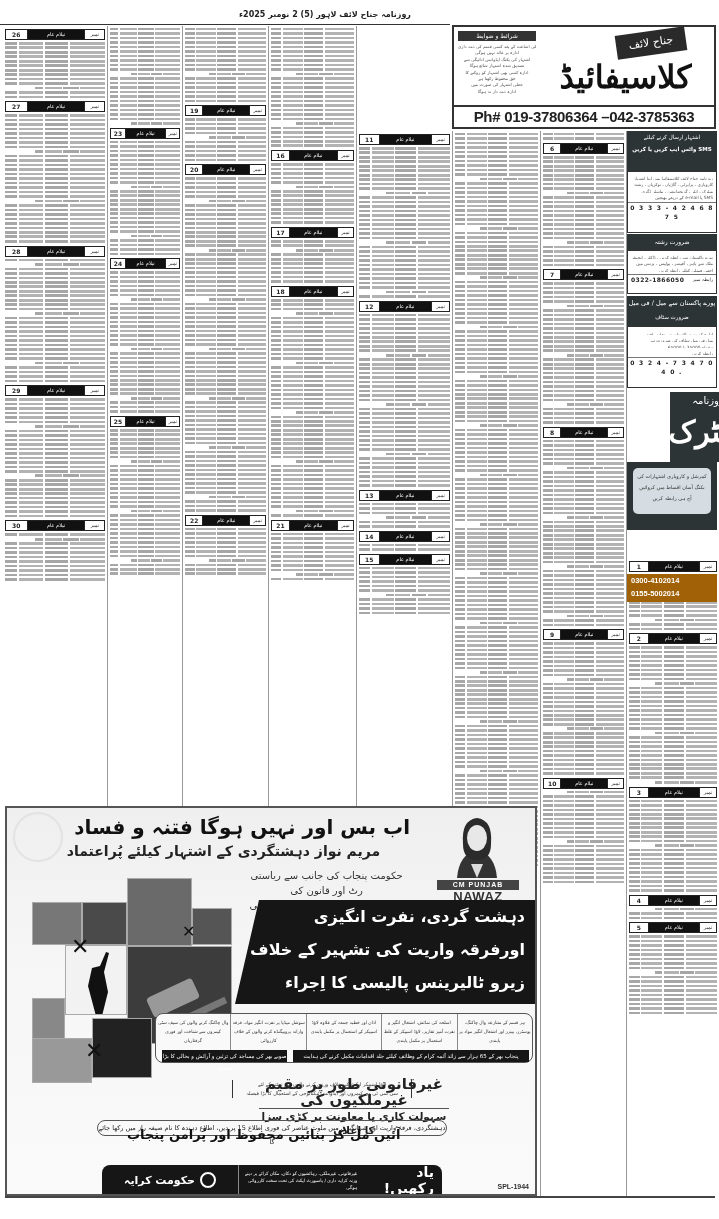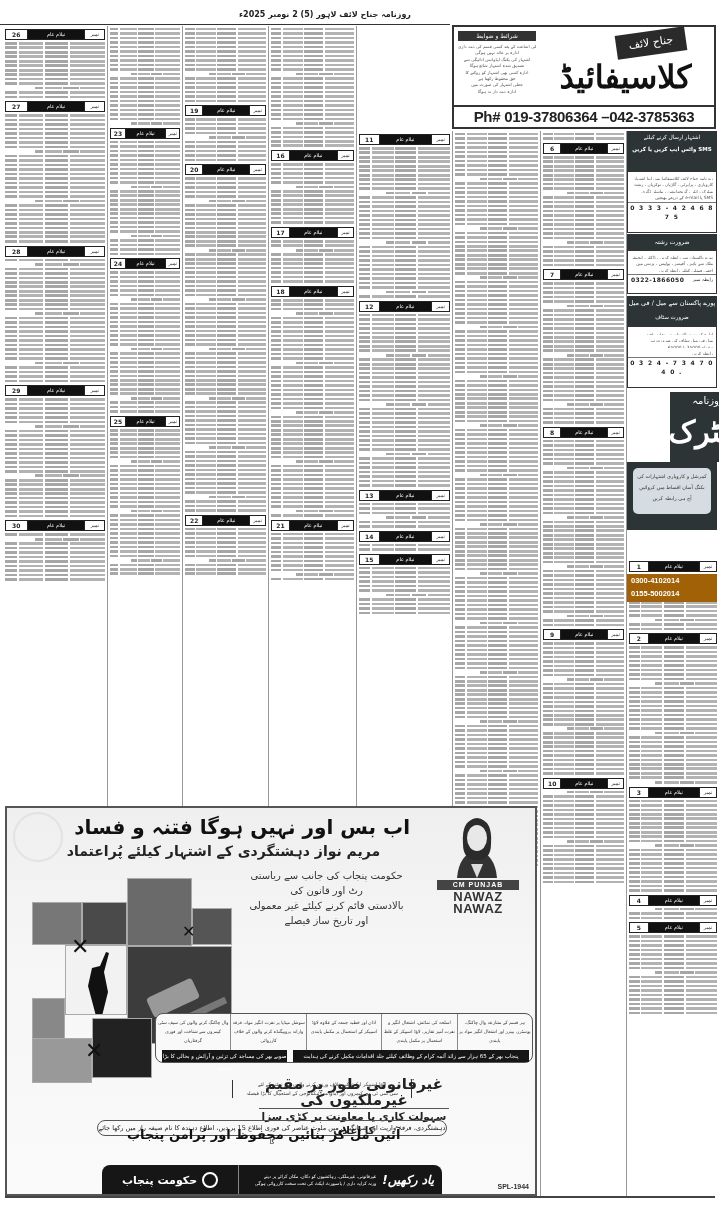--- a/index.html
+++ b/index.html
@@ -58,21 +58,21 @@
   .points .pt:last-child { border-left: none; }
   .bar1 { position: absolute; height: 12px; background: #161616; color: #fff; font-size: 5.5px; line-height: 12px; text-align: center; direction: rtl; }
   .illegal { position: absolute; left: 250px; top: 268px; width: 190px; text-align: center; direction: rtl; }
   .illegal .a { font-size: 15px; font-weight: bold; line-height: 16px; border-bottom: 1px solid #555; }
   .illegal .b { font-size: 10.5px; font-weight: bold; line-height: 14px; }
   .cctv { position: absolute; left: 225px; top: 272px; width: 180px; font-size: 5px; color: #333; line-height: 9px; direction: rtl; text-align: center; border-left: 1.5px solid #333; border-right: 1.5px solid #333; }
   .info-oval { position: absolute; left: 90px; top: 312px; width: 350px; height: 16px; border: 1.5px solid #555; border-radius: 9px; font-size: 6.5px; line-height: 14px; text-align: center; direction: rtl; }
   .slogan { position: absolute; left: 120px; top: 318px; width: 300px; font-size: 13px; font-weight: bold; text-align: left; direction: rtl; line-height: 18px; color: #111; }
   .footer-bar { position: absolute; left: 95px; top: 357px; width: 340px; height: 30px; background: #161616; border-radius: 8px 8px 0 0; display: flex; direction: rtl; color: #fff; }
   .footer-bar .rem { width: 60%; display: flex; align-items: center; padding-right: 8px; border-left: 1px solid #888; }
-  .footer-bar .rem b { font-size: 12px; margin-left: 6px; font-style: italic; }
+  .footer-bar .rem b { font-size: 14px; margin-left: 6px; }
   .footer-bar .rem span { font-size: 4.5px; line-height: 7px; }
   .footer-bar .gov { flex: 1; display: flex; align-items: center; justify-content: center; font-size: 11px; font-weight: bold; }
   .footer-bar .gov i { display: inline-block; width: 16px; height: 16px; border: 2px solid #fff; border-radius: 50%; margin-left: 5px; }
   .spl { position: absolute; right: 6px; bottom: 4px; font-size: 7px; font-weight: bold; color: #333; font-family: "Liberation Sans", sans-serif; }
   .bottom-rule { left: 5px; top: 1196px; width: 710px; height: 2px; background: #444; }
 </style>
 </head>
 <body>
 
 <div class="abs dateline">روزنامہ جناح لائف لاہور (5) 2 نومبر 2025ء</div>
@@ -1305,20 +1305,25 @@
       </svg>
   </div>
   <div class="photo" style="left:25px;top:190px;width:33px;height:80px;background:#888;"></div>
   <div class="photo" style="left:25px;top:230px;width:60px;height:45px;background:#999;"></div>
   <div class="photo" style="left:85px;top:210px;width:60px;height:60px;background:#222;"></div>
   <div class="xmark" style="left:64px;top:128px;">✕</div>
   <div class="xmark" style="left:175px;top:113px;font-size:16px;">✕</div>
   <div class="xmark" style="left:78px;top:232px;">✕</div>
   <div class="check" style="left:152px;top:210px;">✓</div>
 
+  <div class="black-panel">
+    <div>دہشت گردی، نفرت انگیزی</div>
+    <div>اورفرقہ واریت کی تشہیر کے خلاف</div>
+    <div>زیرو ٹالیرینس پالیسی کا اِجراء</div>
+  </div>
 
   <div class="points">
     <div class="pt">ہر قسم کے متنازعہ وال چاکنگ، پوسٹرز، بینرز اور اشتعال انگیز مواد پر پابندی</div>
     <div class="pt">اسلحہ کی نمائش، اشتعال انگیز و نفرت آمیز تقاریر، لاؤڈ اسپیکر کے غلط استعمال پر مکمل پابندی</div>
     <div class="pt">اذان اور خطبہ جمعہ کے علاوہ لاؤڈ اسپیکر کے استعمال پر مکمل پابندی</div>
     <div class="pt">سوشل میڈیا پر نفرت انگیز مواد، فرقہ وارانہ پروپیگنڈہ کرنے والوں کے خلاف کارروائی</div>
     <div class="pt">وال چاکنگ کرنے والوں کی سیف سٹی کیمروں سے شناخت اور فوری گرفتاریاں</div>
   </div>
   <div class="bar1" style="left:155px;top:242px;width:125px;">صوبے بھر کی مساجد کی تزئین و آرائش و بحالی کا بڑا فیصلہ</div>
   <div class="bar1" style="left:286px;top:242px;width:236px;">پنجاب بھر کے 65 ہزار سے زائد آئمہ کرام کے وظائف کیلئے جلد اقدامات مکمل کرنے کی ہدایت</div>
@@ -1336,19 +1341,19 @@
   <div class="footer-bar">
     <div class="rem">
       <b>یاد رکھیں!</b>
       <div>
         <span style="display:block">غیرقانونی، غیرملکی، رہائشیوں کو دکان، مکان کرائے پر دینے</span>
         <span style="display:block">ورنہ کرایہ داری / پاسپورٹ ایکٹ کی تحت سخت کارروائی ہوگی</span>
       </div>
     </div>
     <div class="gov">
       <i></i>
-      <span>حکومت پنجاب</span>
+      <span>حکومت کرایہ</span>
     </div>
   </div>
   <div class="spl">SPL-1944</div>
 </div>
 
 <div class="abs bottom-rule"></div>
 
 </body></html>

